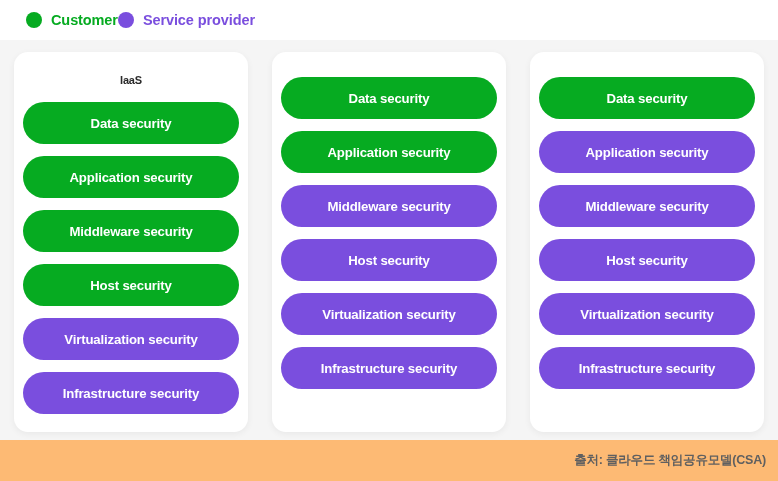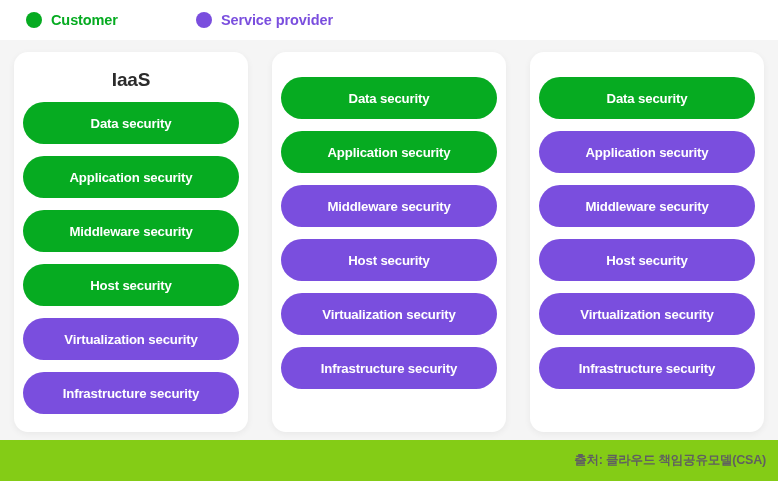--- a/index.html
+++ b/index.html
@@ -25,21 +25,21 @@
     display: flex;
     align-items: center;
     background: #ffffff;
   }
   .legend-item {
     display: flex;
     align-items: center;
     gap: 9px;
   }
   .legend-item.customer { margin-left: 26px; }
-  .legend-item.provider { margin-left: 78px; }
+  .legend-item.provider { }
   .legend-dot {
     width: 16px;
     height: 16px;
     border-radius: 50%;
     flex: 0 0 auto;
   }
   .legend-dot.green  { background: #06AB21; }
   .legend-dot.purple { background: #7A4EDE; }
   .legend-label {
     font-size: 14.5px;
@@ -76,21 +76,21 @@
     background: #ffffff;
     border-radius: 14px;
     box-shadow: 0 2px 7px rgba(0,0,0,0.055);
     box-sizing: border-box;
     padding: 17px 9px 0 9px;
     display: flex;
     flex-direction: column;
   }
   .card-title {
     text-align: center;
-    font-size: 19px;
+    font-size: 11px;
     font-weight: bold;
     color: #2B2B2B;
     letter-spacing: -0.2px;
     height: 25px;
     line-height: 22px;
   }
   .pill-stack {
     display: flex;
     flex-direction: column;
     gap: 12px;
@@ -112,21 +112,21 @@
   .pill.customer { background: #06AB21; }
   .pill.provider { background: #7A4EDE; }
 
   
   .footer {
     position: absolute;
     left: 0;
     top: 440px;
     width: 778px;
     height: 41px;
-    background: #84cc16;
+    background: #fdba74;
     display: flex;
     align-items: center;
     justify-content: flex-end;
   }
   .footer-text {
     font-size: 12.5px;
     font-weight: bold;
     color: #606060;
     letter-spacing: -0.2px;
     margin-right: 12px;

